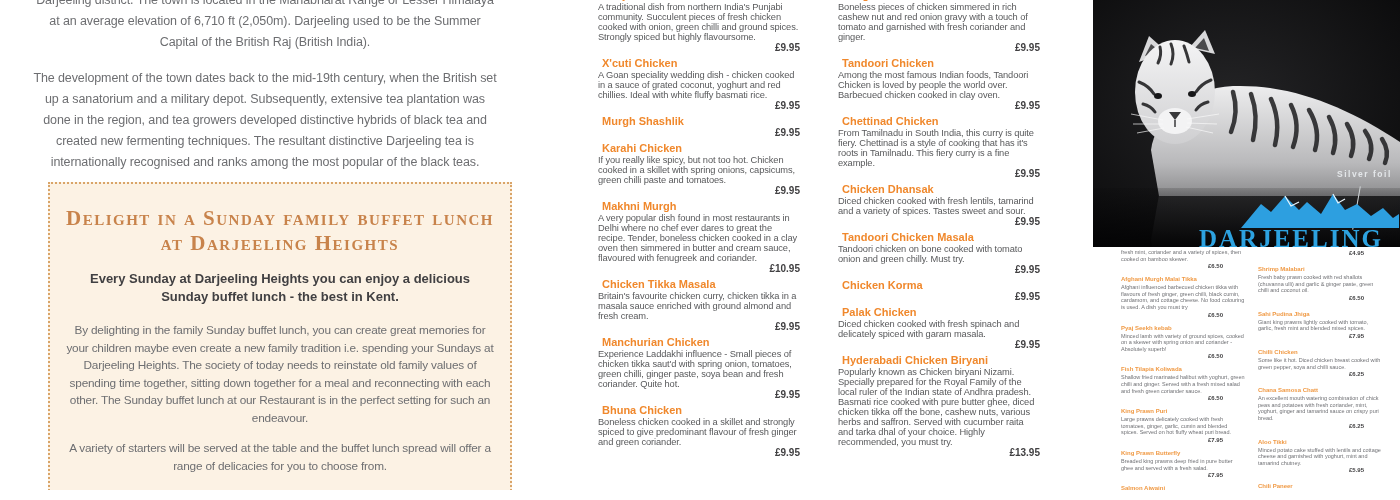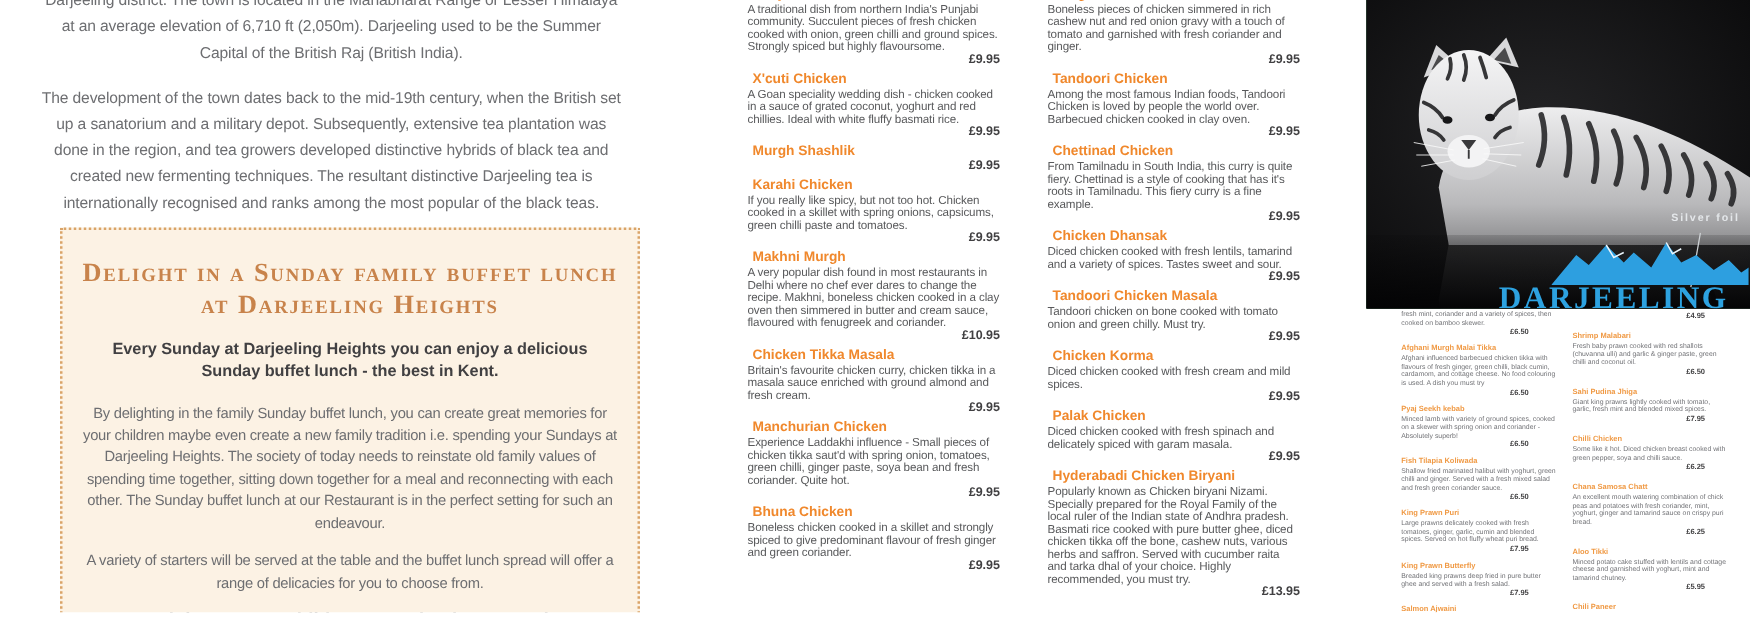--- a/index.html
+++ b/index.html
@@ -96,21 +96,21 @@
       <h4>Murgh Shashlik</h4>
       <div class="price">£9.95</div>
     </div>
     <div class="mi">
       <h4>Karahi Chicken</h4>
       <p>If you really like spicy, but not too hot. Chicken cooked in a skillet with spring onions, capsicums, green chilli paste and tomatoes.</p>
       <div class="price">£9.95</div>
     </div>
     <div class="mi">
       <h4>Makhni Murgh</h4>
-      <p>A very popular dish found in most restaurants in Delhi where no chef ever dares to change the recipe. Makhni, boneless chicken cooked in a clay oven then simmered in butter and cream sauce, flavoured with fenugreek and coriander.</p>
+      <p>A very popular dish found in most restaurants in Delhi where no chef ever dares to great the recipe. Tender, boneless chicken cooked in a clay oven then simmered in butter and cream sauce, flavoured with fenugreek and coriander.</p>
       <div class="price">£10.95</div>
     </div>
     <div class="mi">
       <h4>Chicken Tikka Masala</h4>
       <p>Britain's favourite chicken curry, chicken tikka in a masala sauce enriched with ground almond and fresh cream.</p>
       <div class="price">£9.95</div>
     </div>
     <div class="mi">
       <h4>Manchurian Chicken</h4>
       <p>Experience Laddakhi influence - Small pieces of chicken tikka saut'd with spring onion, tomatoes, green chilli, ginger paste, soya bean and fresh coriander. Quite hot.</p>
@@ -144,21 +144,20 @@
       <p>Diced chicken cooked with fresh lentils, tamarind and a variety of spices. Tastes sweet and sour.</p>
       <div class="price">£9.95</div>
     </div>
     <div class="mi">
       <h4>Tandoori Chicken Masala</h4>
       <p>Tandoori chicken on bone cooked with tomato onion and green chilly. Must try.</p>
       <div class="price">£9.95</div>
     </div>
     <div class="mi">
       <h4>Chicken Korma</h4>
-      <p>Diced chicken cooked with fresh cream and mild spices.</p>
       <div class="price">£9.95</div>
     </div>
     <div class="mi">
       <h4>Palak Chicken</h4>
       <p>Diced chicken cooked with fresh spinach and delicately spiced with garam masala.</p>
       <div class="price">£9.95</div>
     </div>
     <div class="mi">
       <h4>Hyderabadi Chicken Biryani</h4>
       <p>Popularly known as Chicken biryani Nizami. Specially prepared for the Royal Family of the local ruler of the Indian state of Andhra pradesh. Basmati rice cooked with pure butter ghee, diced chicken tikka off the bone, cashew nuts, various herbs and saffron. Served with cucumber raita and tarka dhal of your choice. Highly recommended, you must try.</p>

